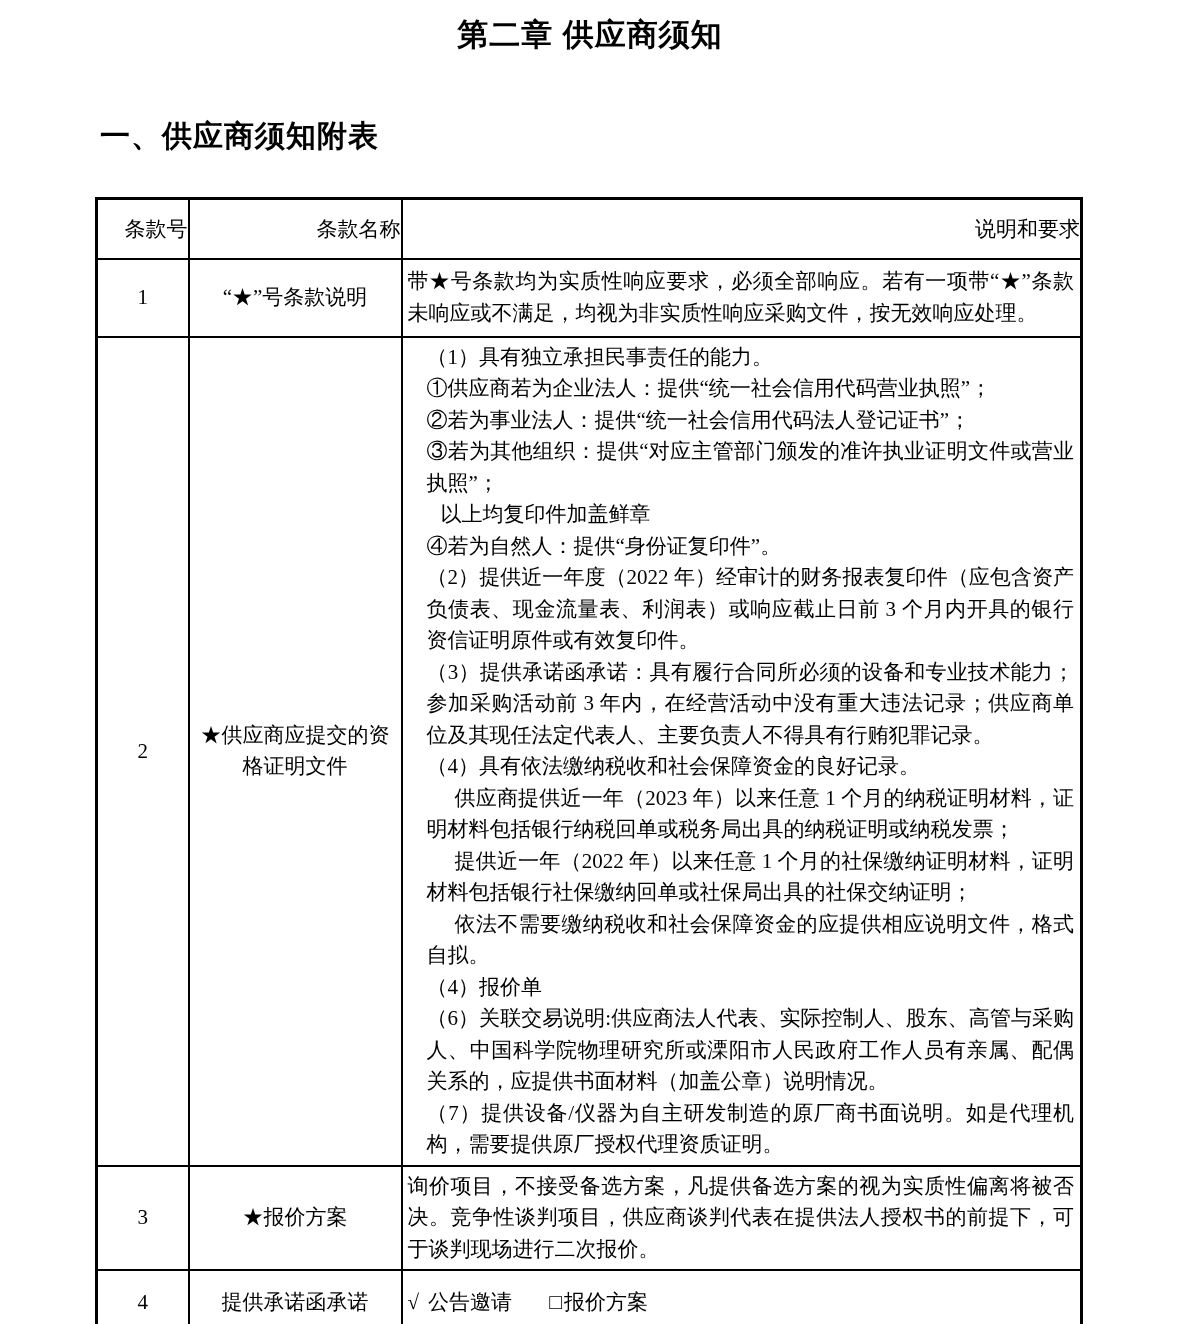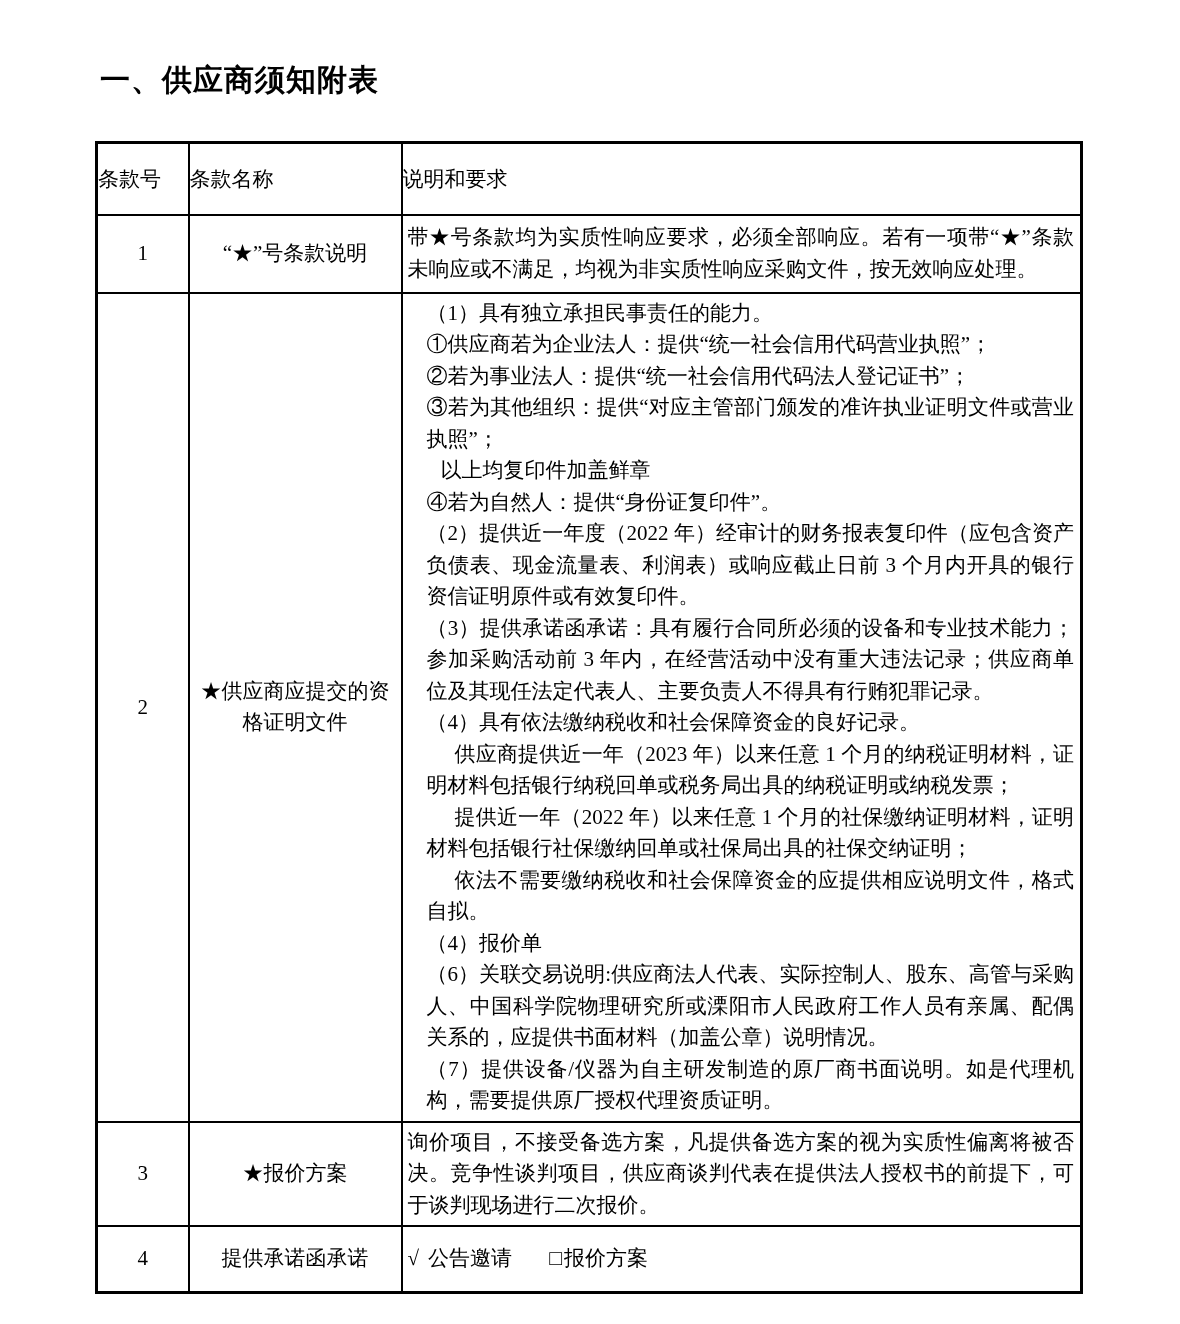--- a/index.html
+++ b/index.html
@@ -36,22 +36,22 @@
   .notice-table th,
   .notice-table td {
     border: 2px solid #000;
     font-size: 21px;
     font-weight: normal;
   }
   .col-no   { width: 92px;  }
   .col-name { width: 213px; }
   .col-desc { width: 680px; }
   .header-row th {
-    height: 72px;
-    text-align: left;
+    height: 60px;
+    text-align: right;
     vertical-align: middle;
   }
   .cell-no {
     text-align: center;
     vertical-align: middle;
   }
   .cell-name {
     text-align: center;
     vertical-align: middle;
     padding: 16px 2px;
@@ -75,20 +75,21 @@
   .invite-option { white-space: nowrap; }
   .invite-option.first { margin-right: 32px; }
   .invite-mark-check { margin-right: 9px; }
   .invite-mark-box { margin-right: 2px; }
 </style>
 </head>
 <body>
 
 <div class="page">
 
+  <div class="doc-title">第二章 供应商须知</div>
 
   <div class="section-heading">一、供应商须知附表</div>
 
   <table class="notice-table">
     <colgroup>
       <col class="col-no">
       <col class="col-name">
       <col class="col-desc">
     </colgroup>
     <thead>

